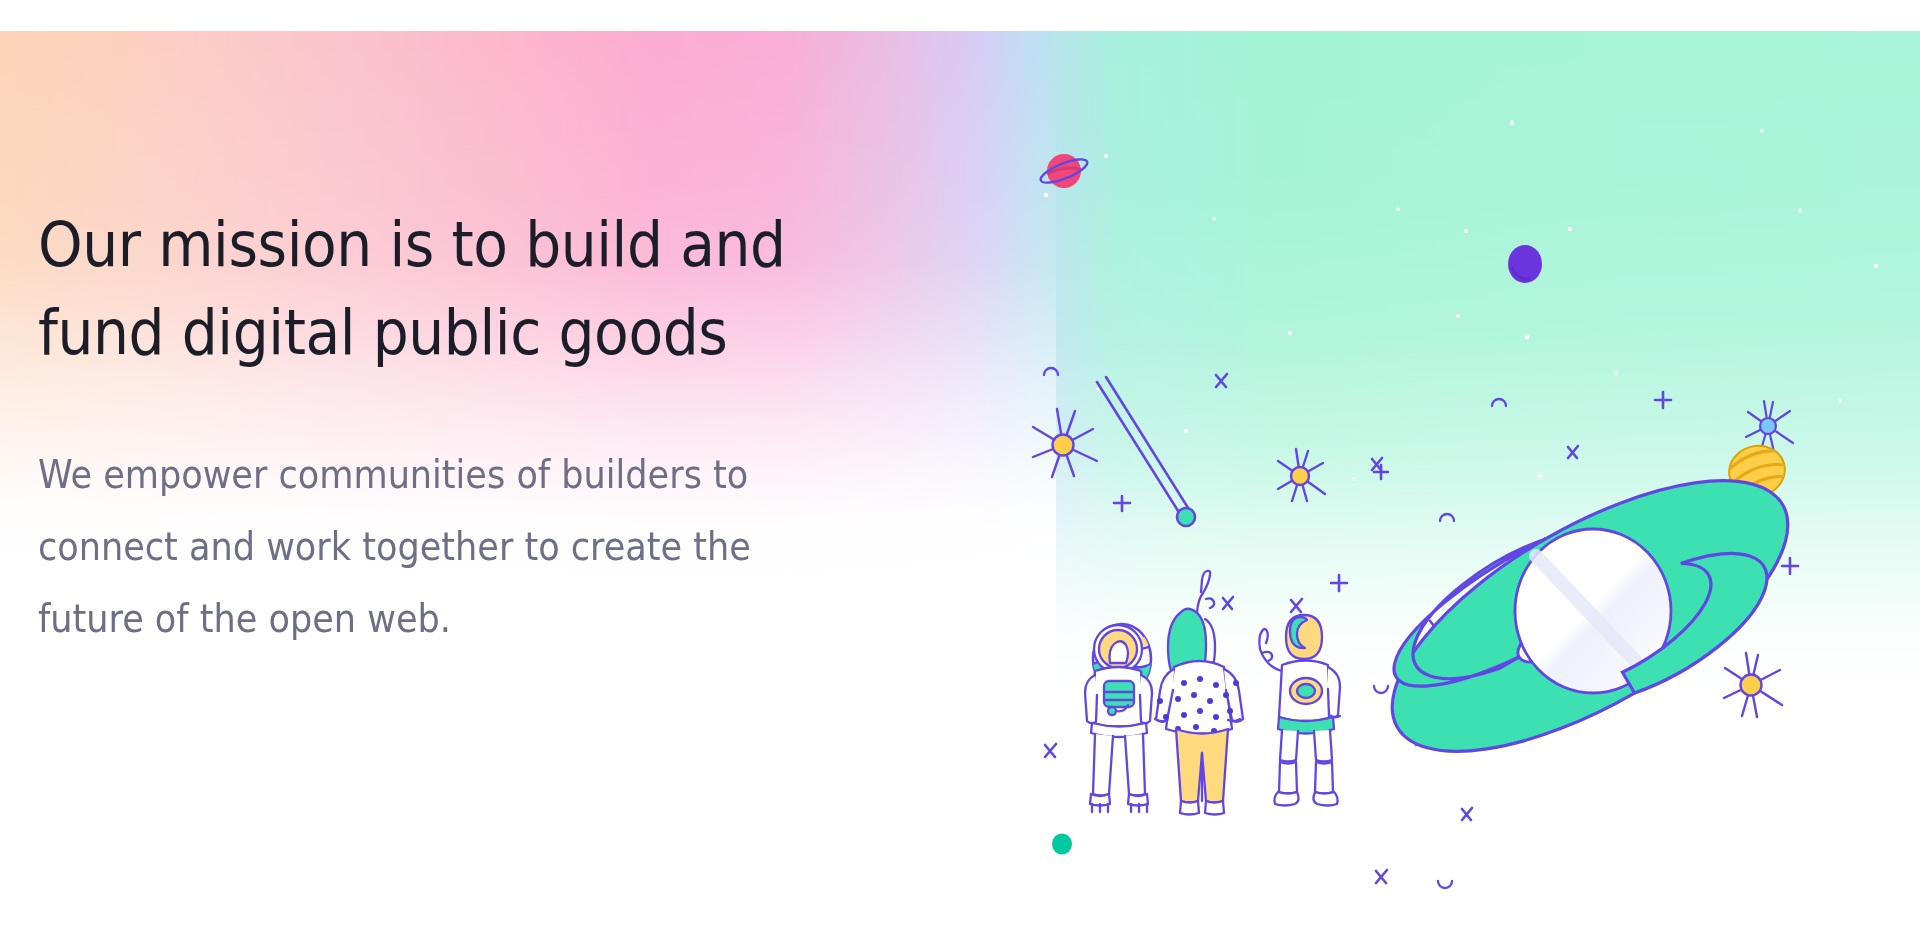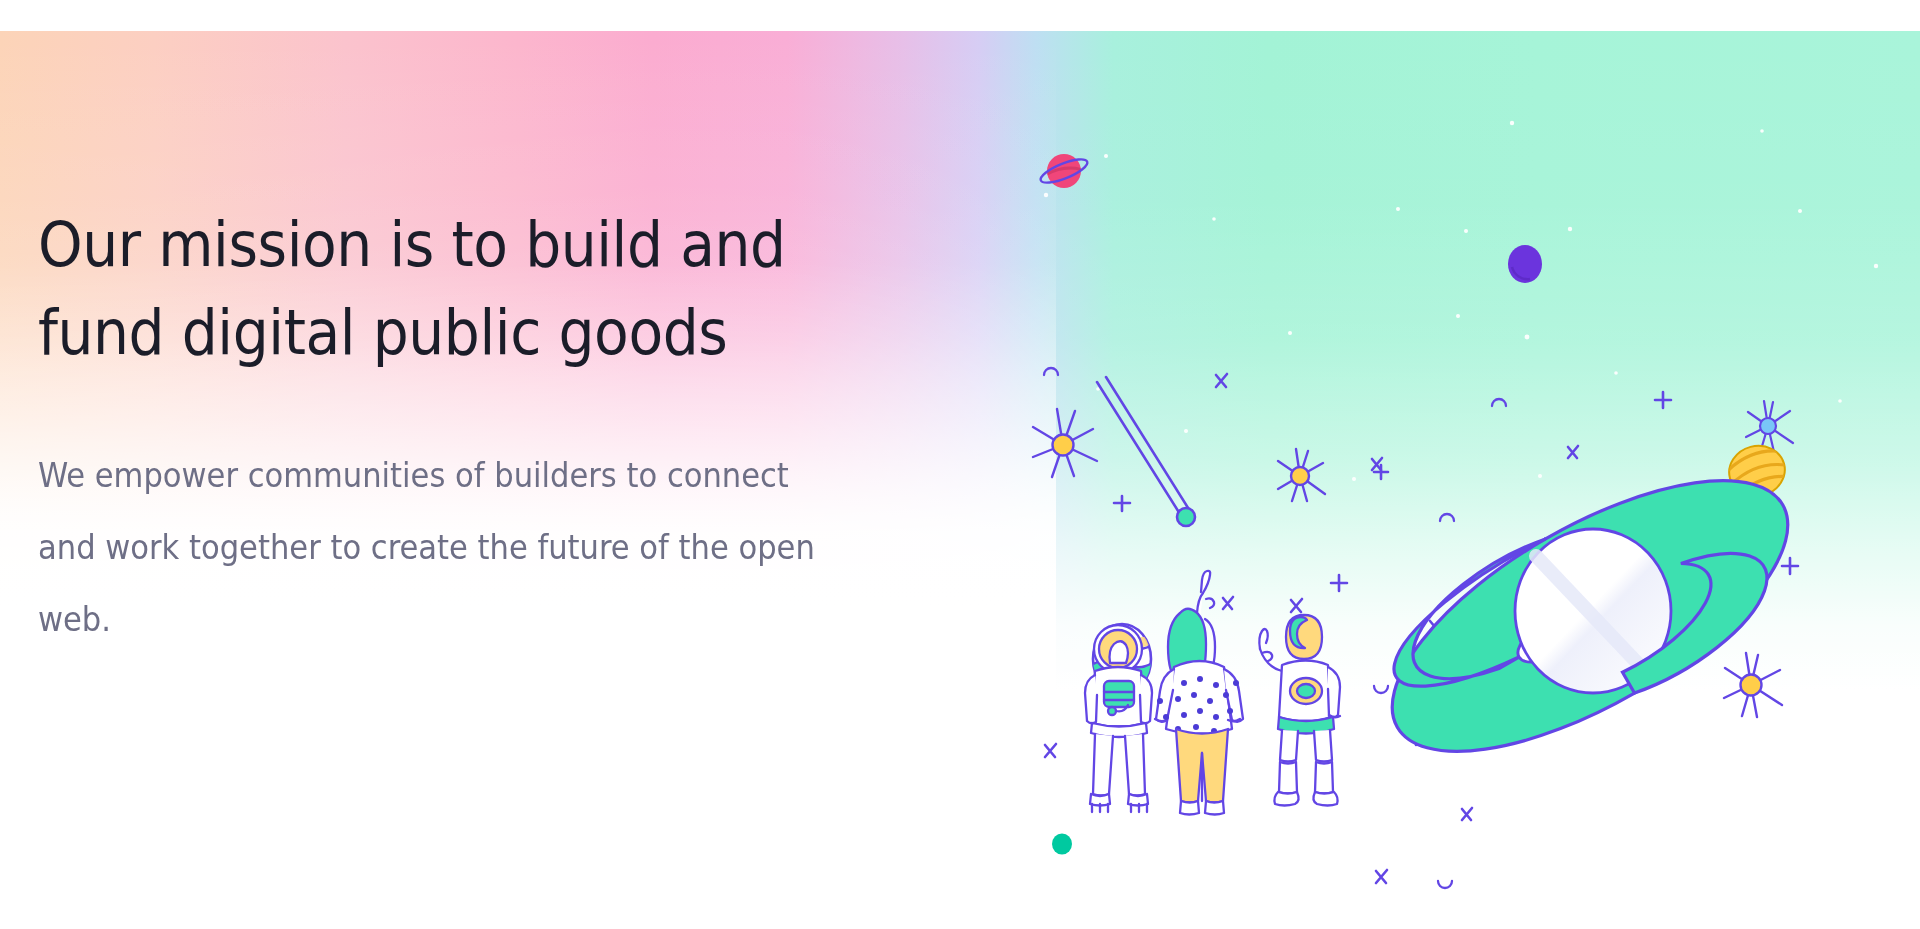--- a/index.html
+++ b/index.html
@@ -89,21 +89,21 @@
     font-weight: 400;
     letter-spacing: -0.4px;
     color: #1b1d29;
     white-space: pre-line;
   }
   .subcopy {
     margin: 0;
     padding-top: 62px;
     font-family: "DejaVu Sans Condensed", "Liberation Sans Narrow", "Liberation Sans", sans-serif;
     font-stretch: condensed;
-    font-size: 34px;
+    font-size: 39px;
     line-height: 72px;
     font-weight: 400;
     color: #6e6f86;
     max-width: 800px;
   }
 
   
   .illustration {
     position: absolute;
     left: 1000px;

